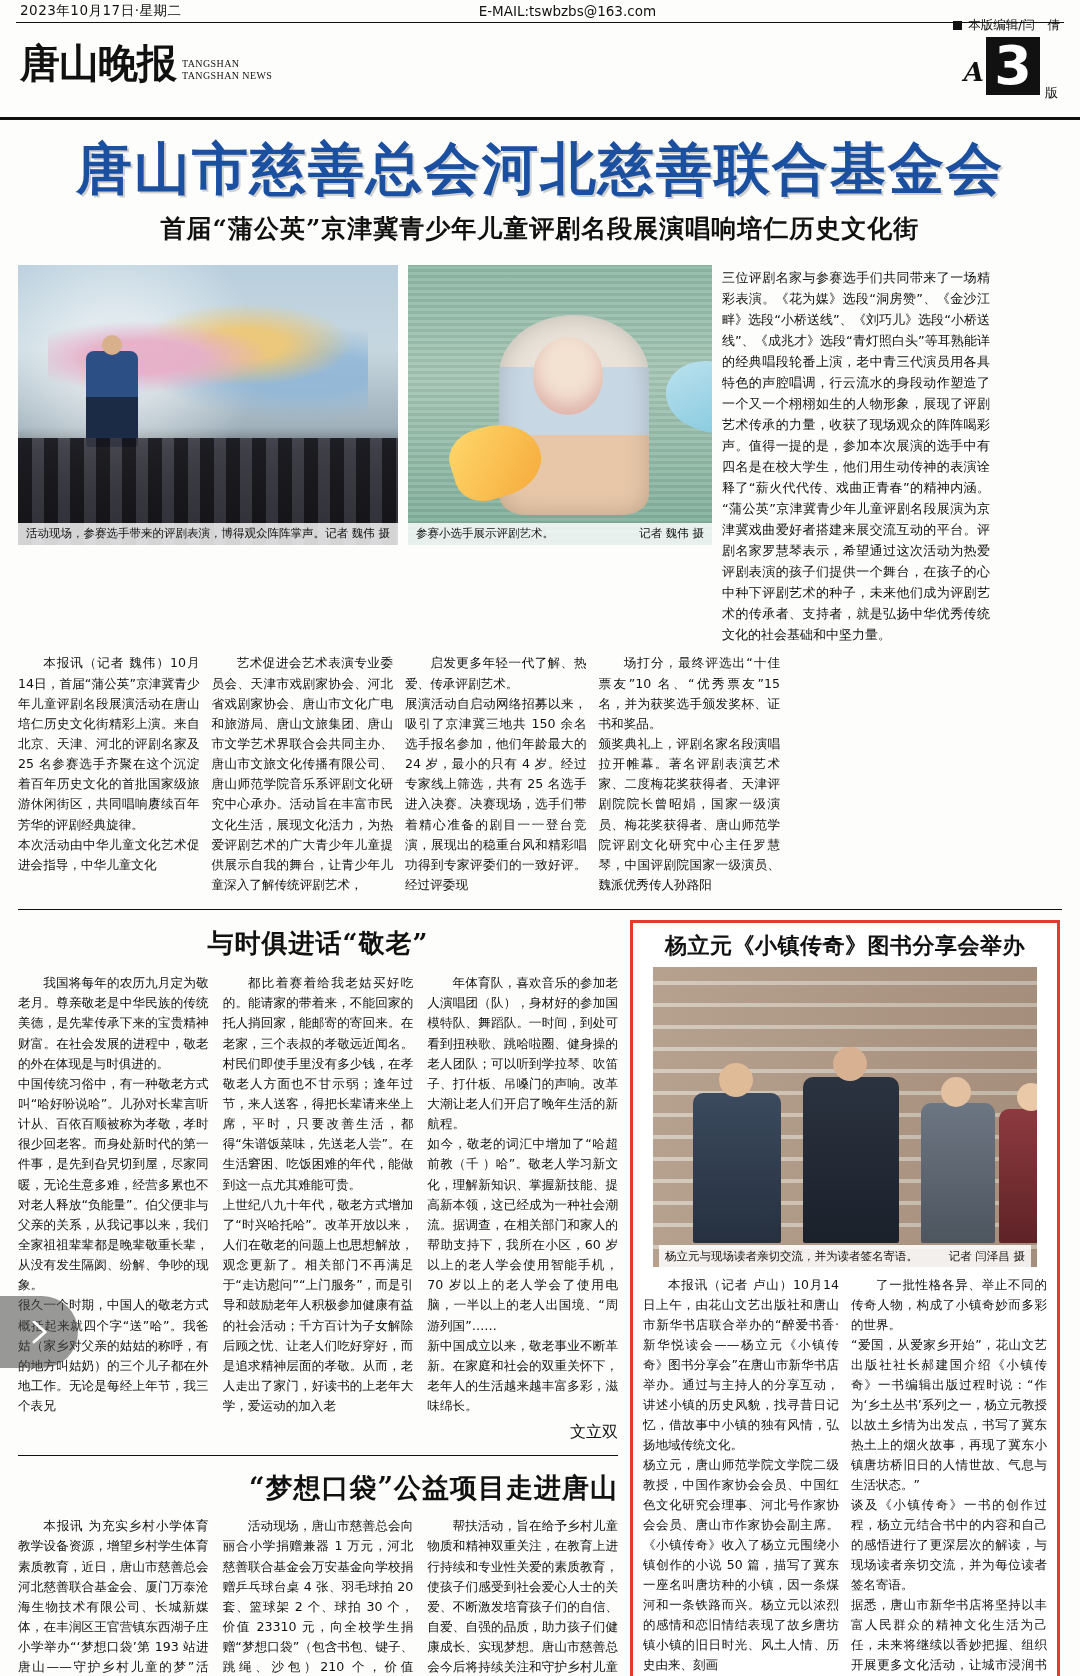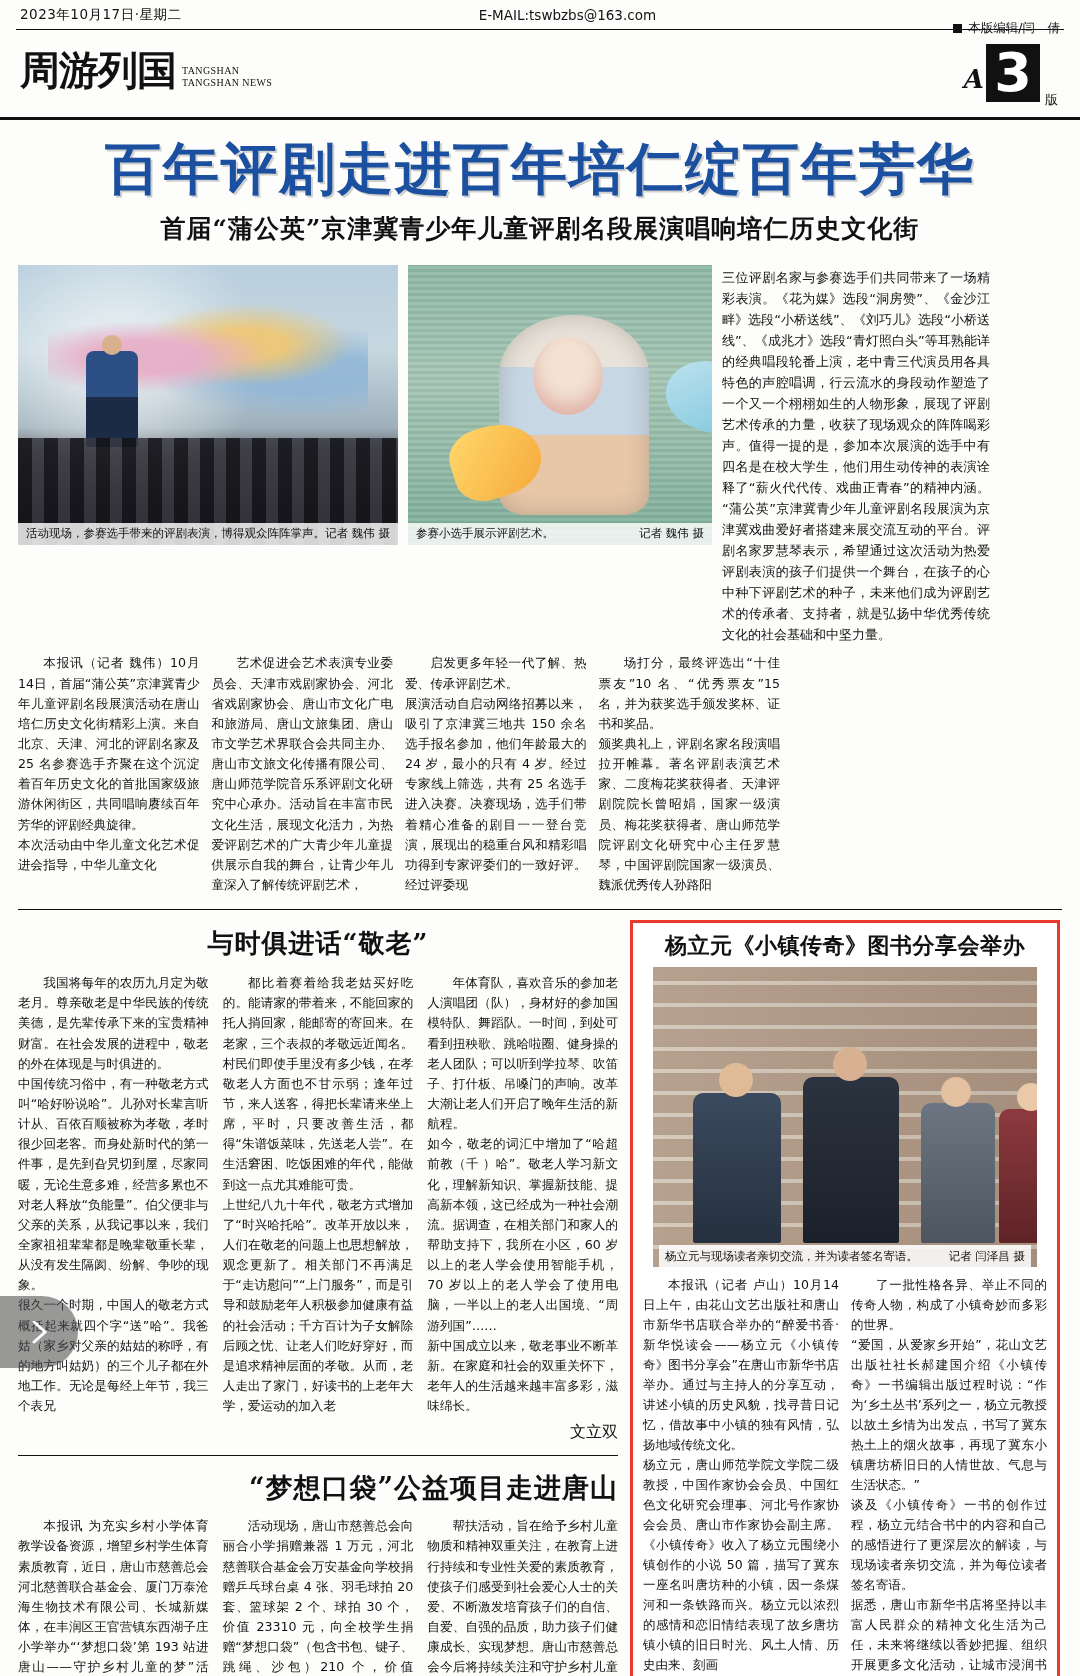--- a/index.html
+++ b/index.html
@@ -24,21 +24,21 @@
   .masthead {
     position: relative;
     height: 120px;
     border-bottom: 3px solid #111;
     padding: 0 16px;
   }
   .mh-topline {
     display: flex;
     align-items: center;
     justify-content: space-between;
-    height: 30px;
+    height: 23px;
     font-size: 13.5px;
     color: #111;
     border-bottom: 1px solid #111;
     padding: 0 4px;
   }
   .mh-left { letter-spacing: 0.5px; }
   .mh-mid { font-size: 13.5px; }
   .mh-right { display: flex; align-items: center; gap: 6px; font-size: 12.5px; margin-top: 28px; }
   .mh-sq { width: 9px; height: 9px; background: #111; display: inline-block; }
 
@@ -372,36 +372,36 @@
     <div class="mh-topline">
       <div class="mh-left">2023年10月17日·星期二</div>
       <div class="mh-mid">E-MAIL:tswbzbs@163.com</div>
       <div class="mh-right">
         <span class="mh-sq"></span>
         <span>本版编辑/闫　倩</span>
       </div>
     </div>
     <div class="mh-main">
       <div class="logo-block">
-        <div class="logo-cn">周游列国</div>
+        <div class="logo-cn">唐山晚报</div>
         <div class="logo-en">
           <div>TANGSHAN</div>
           <div>TANGSHAN NEWS</div>
         </div>
       </div>
       <div class="mh-page">
         <span class="pg-a">A</span>
         <span class="pg-num">3</span>
         <span class="pg-ban">版</span>
       </div>
     </div>
   </div>
 
   <div class="headline-wrap">
-    <div class="headline">百年评剧走进百年培仁绽百年芳华</div>
+    <div class="headline">唐山市慈善总会河北慈善联合基金会</div>
     <div class="subhead">首届“蒲公英”京津冀青少年儿童评剧名段展演唱响培仁历史文化街</div>
   </div>
 
   <div class="photo-row">
     <div class="photo photo1">
       <div class="img-stage1">
         <div class="man"></div>
       </div>
       <div class="cap">
         <span>活动现场，参赛选手带来的评剧表演，博得观众阵阵掌声。</span>

